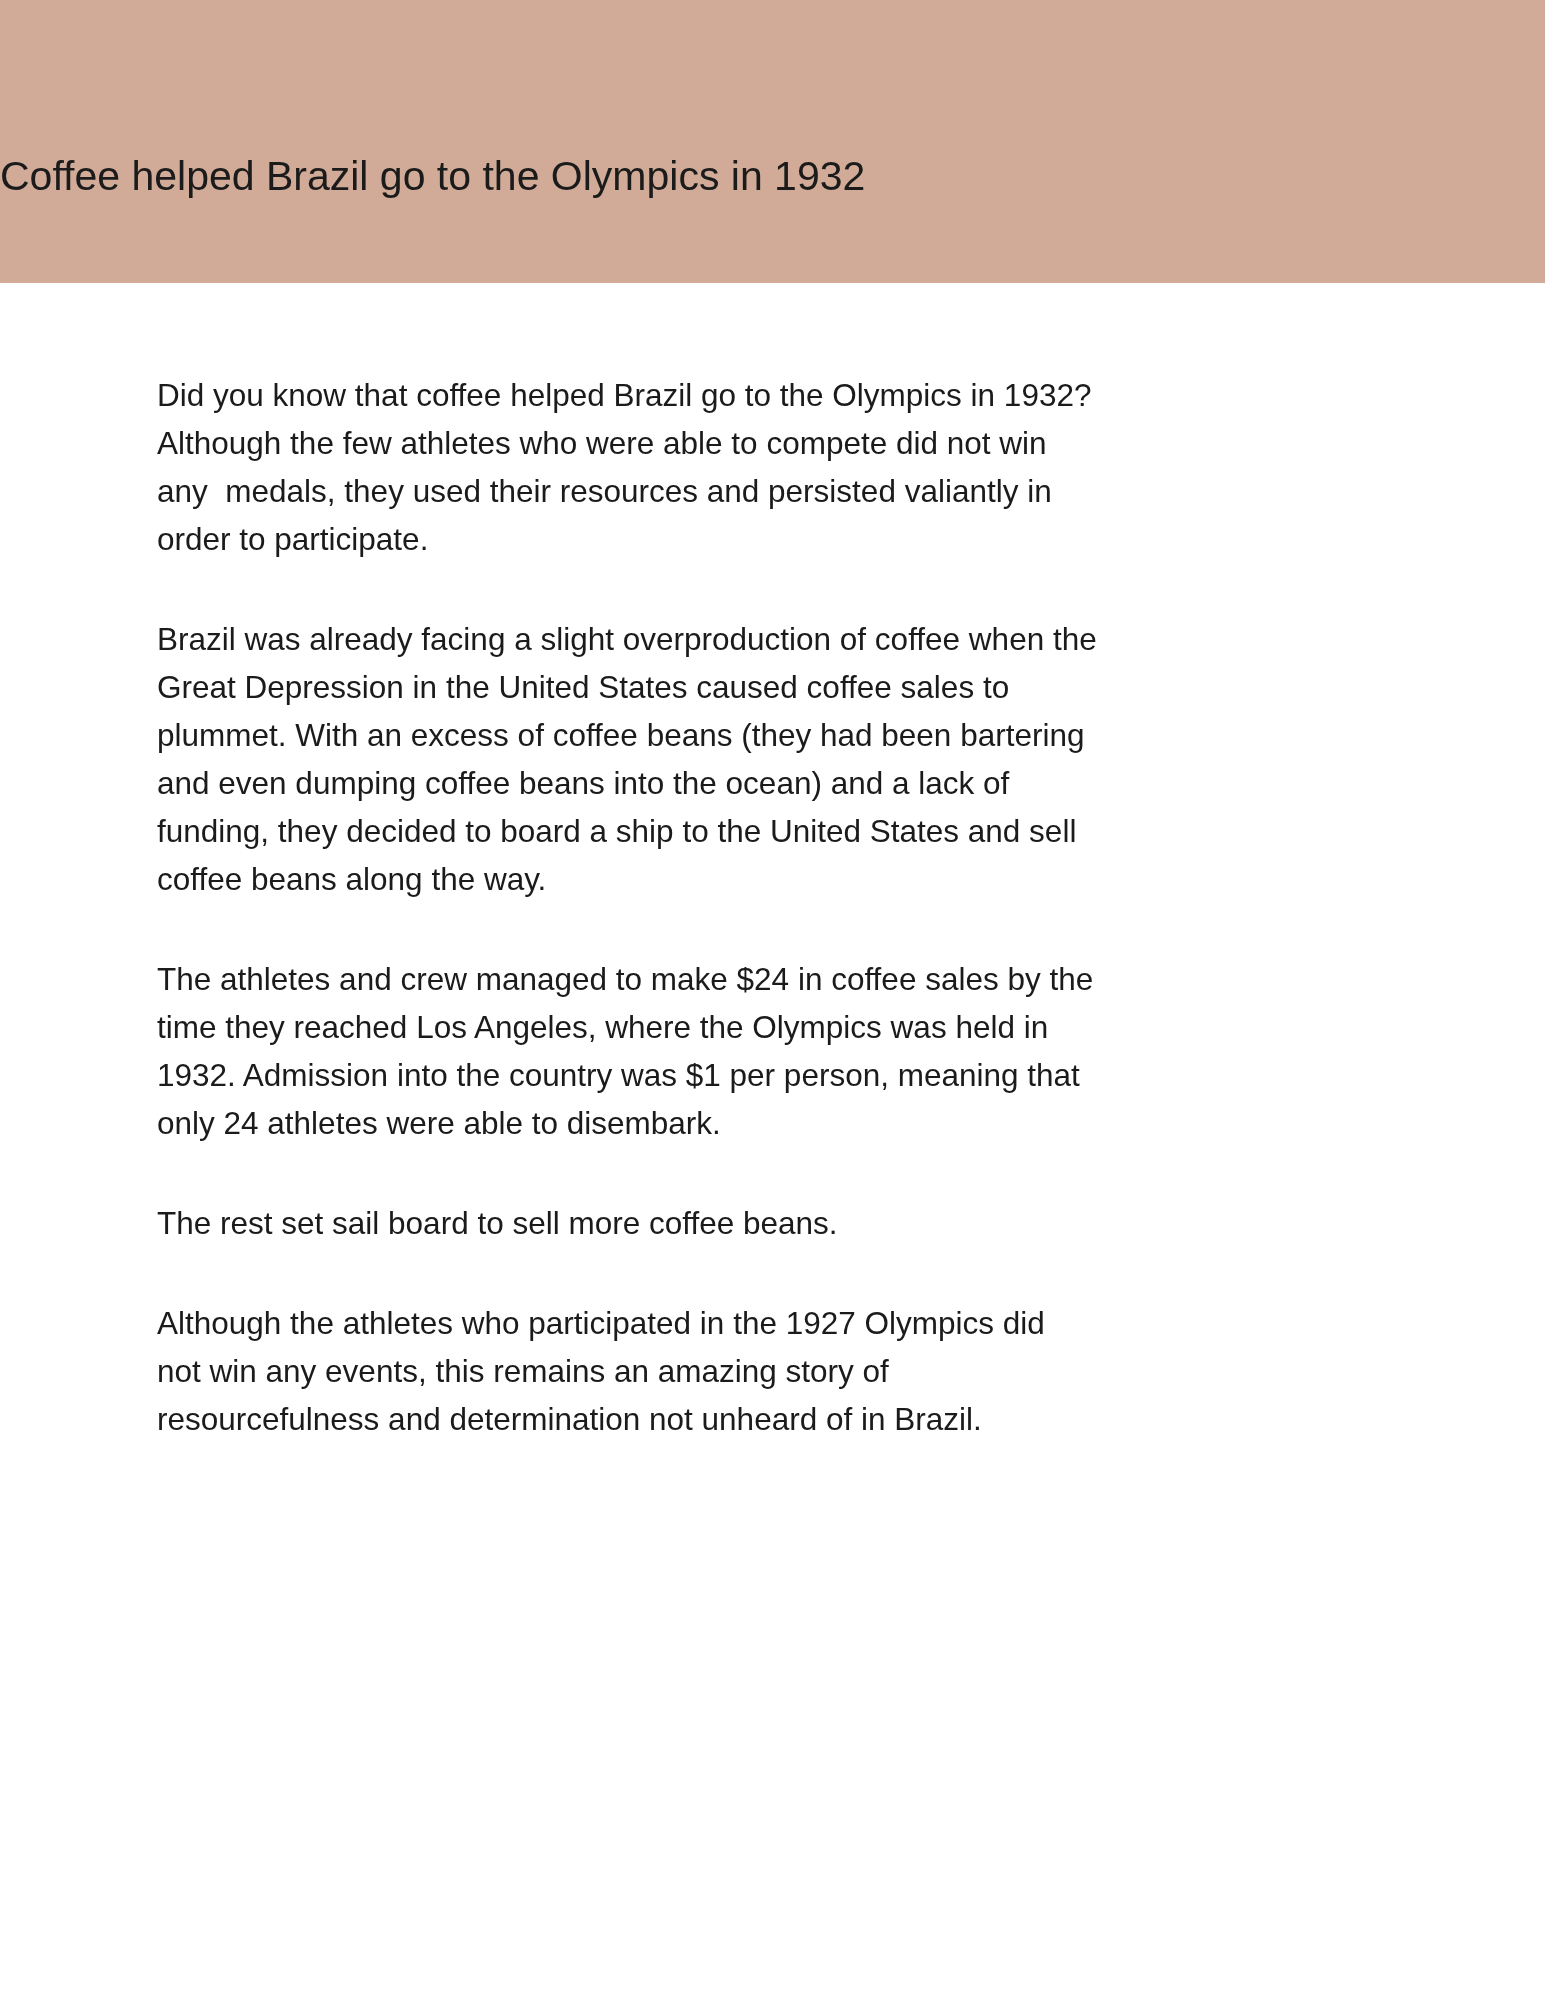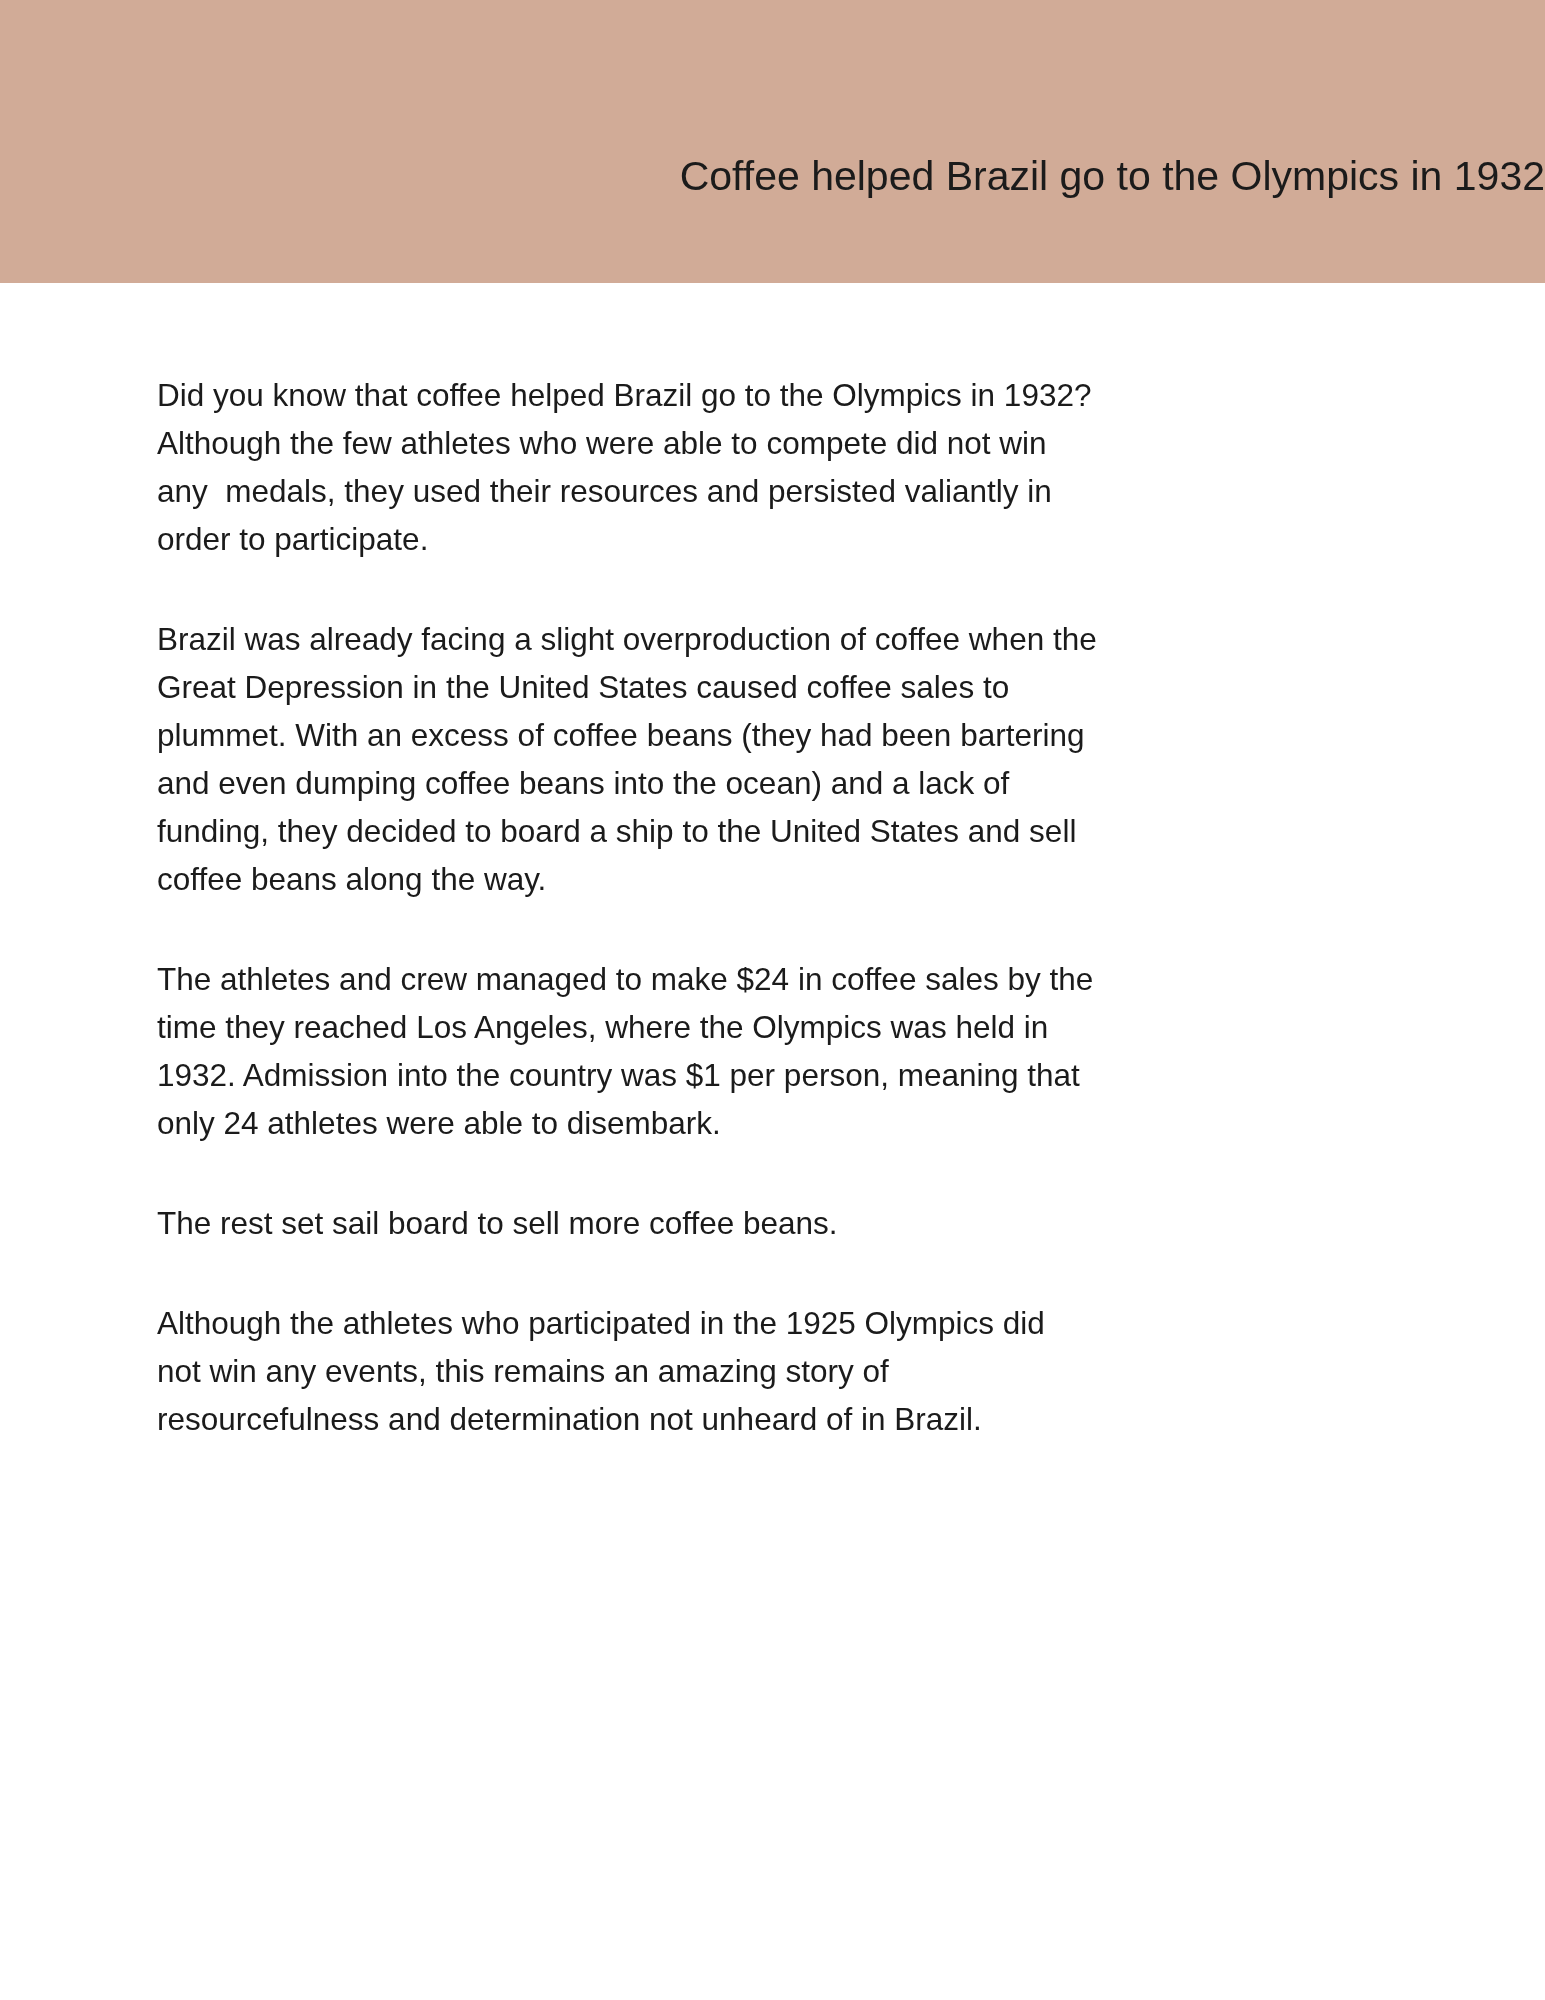--- a/index.html
+++ b/index.html
@@ -24,21 +24,21 @@
     width:100%;
     height:283px;
     background:var(--header-bg);
     padding-top:152px;
   }
   .title{
     font-size:41px;
     font-weight:400;
     line-height:49px;
     color:var(--title-text);
-    text-align:right;
+    text-align:left;
     letter-spacing:0;
   }
   .content{
     padding:88px 140px 0 157px;
     width:1545px;
   }
   .para{
     font-size:31.5px;
     font-weight:400;
     line-height:48px;
@@ -64,17 +64,17 @@
 Great Depression in the United States caused coffee sales to
 plummet. With an excess of coffee beans (they had been bartering
 and even dumping coffee beans into the ocean) and a lack of
 funding, they decided to board a ship to the United States and sell
 coffee beans along the way.</p>
     <p class="para">The athletes and crew managed to make $24 in coffee sales by the
 time they reached Los Angeles, where the Olympics was held in
 1932. Admission into the country was $1 per person, meaning that
 only 24 athletes were able to disembark.</p>
     <p class="para">The rest set sail board to sell more coffee beans.</p>
-    <p class="para">Although the athletes who participated in the 1925 Olympics did
+    <p class="para">Although the athletes who participated in the 1927 Olympics did
 not win any events, this remains an amazing story of
 resourcefulness and determination not unheard of in Brazil.</p>
   </main>
 </div>
 
 </body></html>

